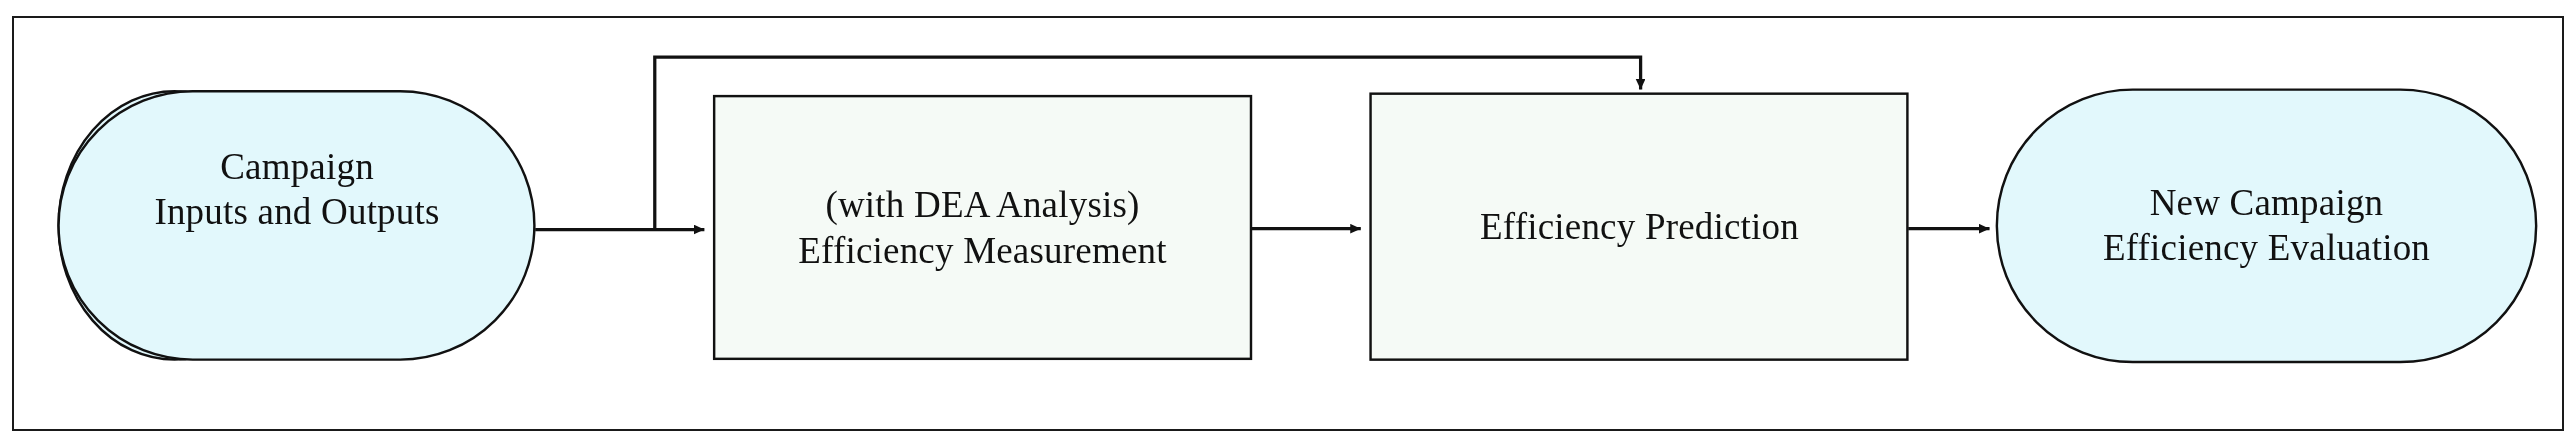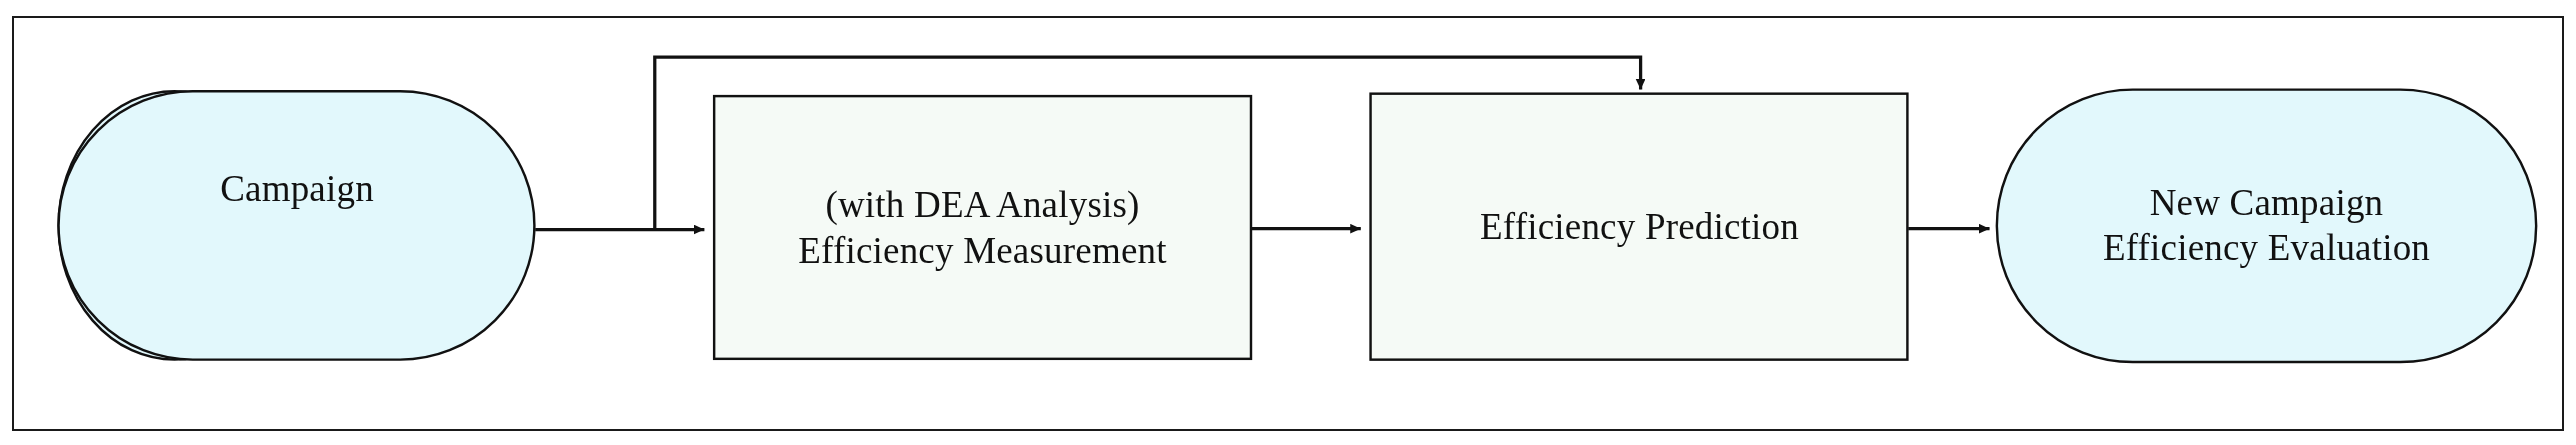--- a/index.html
+++ b/index.html
@@ -89,20 +89,21 @@
 
     <line x1="1539" y1="281" x2="1673" y2="281" stroke="#111111" stroke-width="4" marker-end="url(#arrowRight)"></line>
 
     <line x1="2346" y1="281" x2="2446" y2="281" stroke="#111111" stroke-width="4" marker-end="url(#arrowRight)"></line>
 
     <path d="M805,282 L805,70 L2017,70 L2017,110" fill="none" stroke="#111111" stroke-width="4" marker-end="url(#arrowDown)"></path>
   </svg>
 
   <div class="node-label" id="label-node1" style="color: rgb(17, 17, 17);">
     <span>Campaign</span>
+    <span>Inputs and Outputs</span>
   </div>
 
   <div class="node-label" id="label-node2" style="color: rgb(17, 17, 17);">
     <span>(with DEA Analysis)</span>
     <span>Efficiency Measurement</span>
   </div>
 
   <div class="node-label" id="label-node3" style="color: rgb(17, 17, 17);">
     <span>Efficiency Prediction</span>
   </div>

